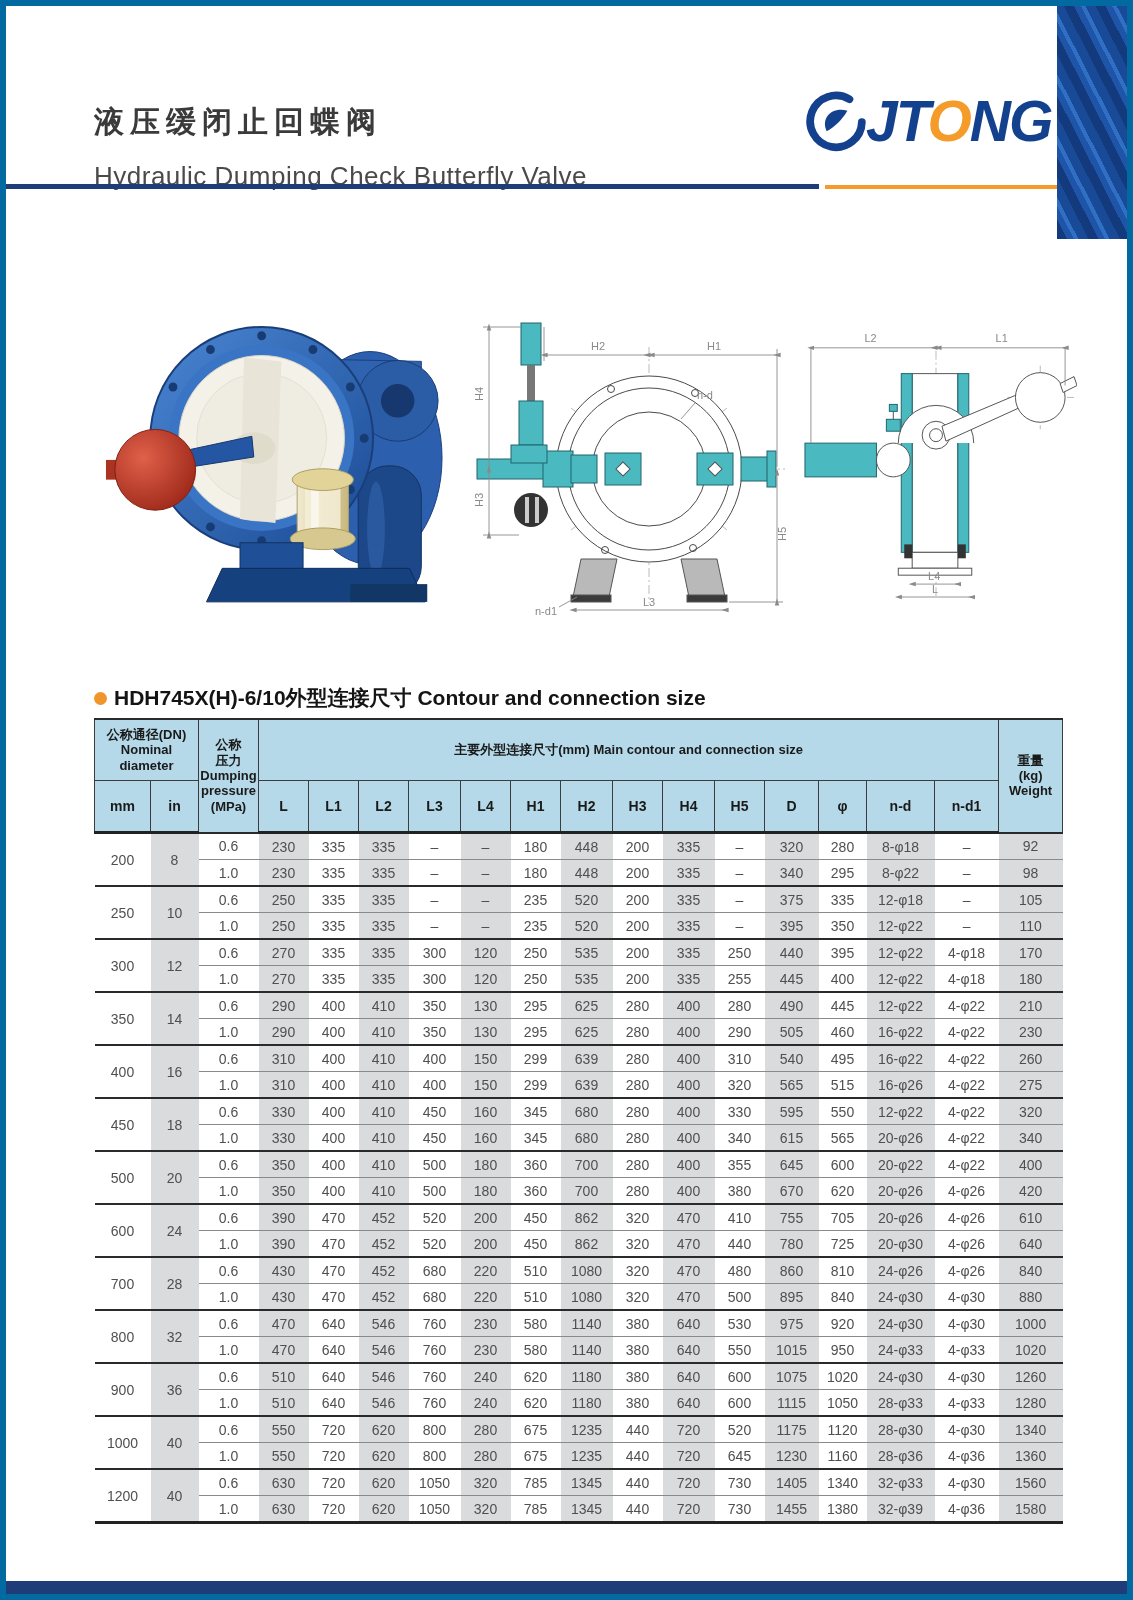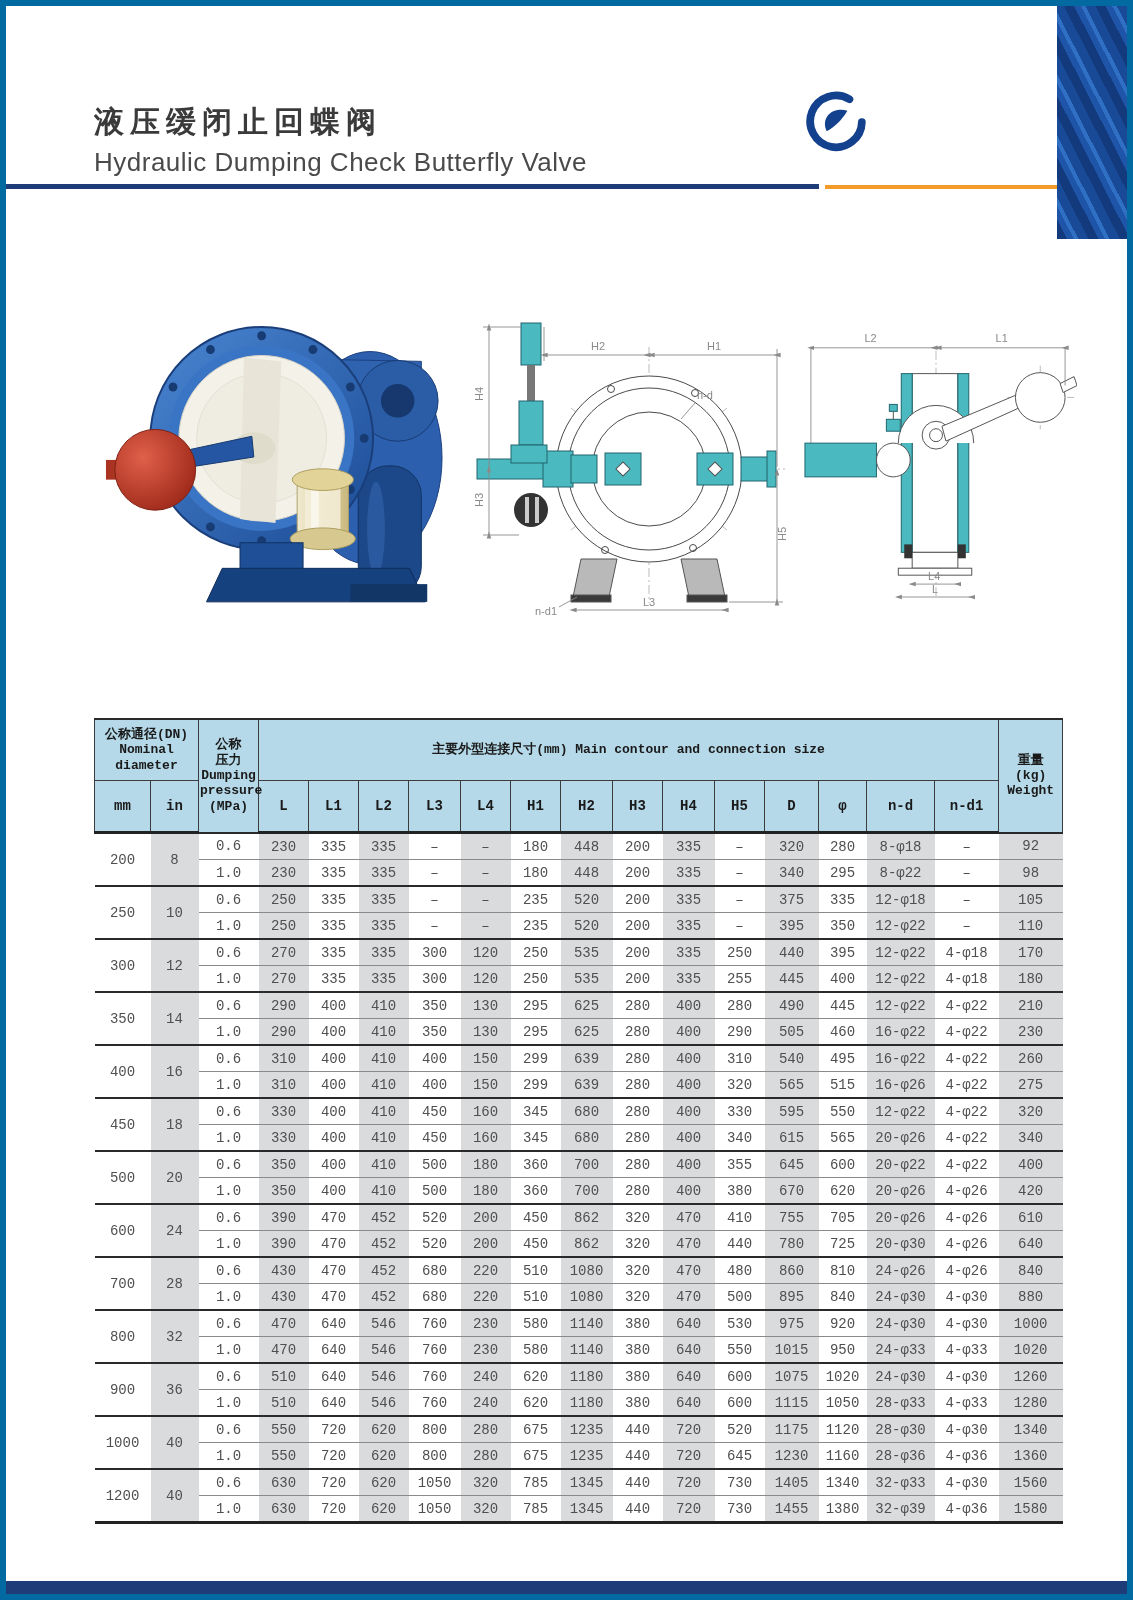--- a/index.html
+++ b/index.html
@@ -1,36 +1,36 @@
 <!DOCTYPE html>
 <html><head>
 <meta charset="utf-8">
 <style>
   html,body{margin:0;padding:0;background:#fff;}
   .page{position:relative;width:1133px;height:1600px;background:#fff;border:6px solid #0369a1;
         box-sizing:border-box;overflow:hidden;font-family:"Liberation Sans","DejaVu Sans",sans-serif;}
   
   .titles{position:absolute;left:88px;top:96px;}
   .title-zh{font-size:30px;font-weight:bold;color:#3a3a3a;letter-spacing:6px;}
-  .title-en{font-size:26px;color:#4a4a4a;margin-top:4px;letter-spacing:0.5px;}
+  .title-en{font-size:26px;color:#4a4a4a;margin-top:18px;letter-spacing:0.5px;}
   .rule-navy{position:absolute;left:0;top:178px;width:813px;height:5px;background:#1e3c78;}
   .rule-orange{position:absolute;left:819px;top:179px;width:243px;height:4px;background:#f49b2a;}
   .logo{position:absolute;left:798px;top:84px;display:flex;align-items:center;}
   .logo-text{font-size:57px;font-weight:bold;font-style:italic;letter-spacing:-2px;line-height:1;}
   .lt{color:#14418e;} .lo{color:#f49b2a;}
   .corner-band{position:absolute;right:0;top:0;width:70px;height:233px;
      background:repeating-linear-gradient(63deg,#123a7c 0 9px,#1e55a8 9px 15px,#2f6fc4 15px 19px,#194a97 19px 28px);}
   
   .section-head{position:absolute;left:88px;top:678px;font-size:21px;font-weight:bold;color:#141414;display:flex;align-items:center;}
   .bullet{display:inline-block;width:13px;height:13px;border-radius:50%;background:#f0952c;margin-right:7px;flex:0 0 auto;}
   
   .img-box{position:absolute;}
   
   table.dims{position:absolute;left:88px;top:712px;width:958px;border-collapse:collapse;table-layout:fixed;
-     border-top:2px solid #2a2a2a;border-bottom:3px solid #222;font-family:Liberation Mono, monospace;}
+     border-top:2px solid #2a2a2a;border-bottom:3px solid #222;}
   table.dims thead th{background:#b5d9e8;border:1px solid #3c3c3c;font-size:13px;font-weight:bold;color:#1a1a1a;
      white-space:pre-line;line-height:1.18;padding:2px 1px;}
   table.dims thead tr.r1 th{height:56px;}
   table.dims thead tr.r2 th{height:46px;font-size:14px;}
   table.dims thead tr.r2 th{border-bottom:3px solid #222;margin-left:23px;}
   th.main-group{font-size:14px;}
   table.dims tbody td{font-size:14px;color:#4f4f4f;text-align:center;height:25px;padding:0 1px;overflow:hidden;}
   td.col-shade{background:#d9dbdc;}
   tbody tr.group-start td{border-top:2px solid #2a2a2a;}
   tbody tr.sub-row td{border-top:1px solid #8a8a8a;}
@@ -52,20 +52,21 @@
     <div class="title-en">Hydraulic Dumping Check Butterfly Valve</div>
   </div>
   <div class="rule-navy"></div>
   <div class="rule-orange"></div>
 
   <div class="logo">
     <svg width="62" height="62" viewBox="0 0 60 60">
       <path d="M44,9 A25,25 0 1 0 56,31" stroke="#14418e" stroke-width="7.5" fill="none" stroke-linecap="round"></path>
       <path d="M22,40 C16,28 26,16 42,20 C36,30 30,35 22,40 Z" fill="#14418e"></path>
     </svg>
+    <div class="logo-text"><span class="lt">JT</span><span class="lo">O</span><span class="lt">NG</span></div>
   </div>
   <div class="corner-band"></div>
 
   <div class="img-box" style="left:98px;top:292px;width:340px;height:315px;">
     <svg width="340" height="315" viewBox="0 0 345 315">
       <defs>
         <radialGradient id="pg-red" cx="35%" cy="35%" r="75%">
           <stop offset="0" stop-color="#e0604a"></stop>
             <stop offset="1" stop-color="#9c2718"></stop>
         </radialGradient>
@@ -250,20 +251,24 @@
       </defs>
       <g>
         <text class="dim" x="66" y="26">L2</text>
         <text class="dim" x="198" y="26">L1</text>
         <text class="dim" x="130" y="266">L4</text>
         <text class="dim" x="134" y="279">L</text>
       </g>
     </svg>
   </div>
 
+  <div class="section-head">
+    <span class="bullet"></span>
+    <span>HDH745X(H)-6/10外型连接尺寸 Contour and connection size</span>
+  </div>
 
   <table class="dims">
     <colgroup>
       <col style="width:56px">
         <col style="width:48px">
         <col style="width:60px">
       <col style="width:50px">
         <col style="width:50px">
         <col style="width:50px">
         <col style="width:52px">

